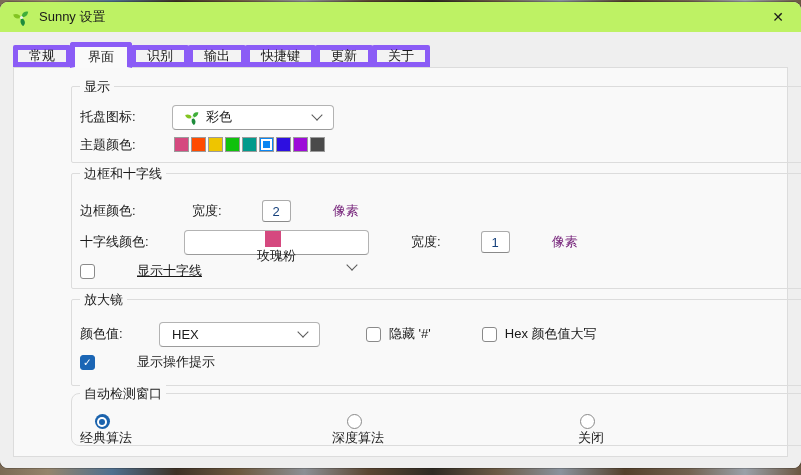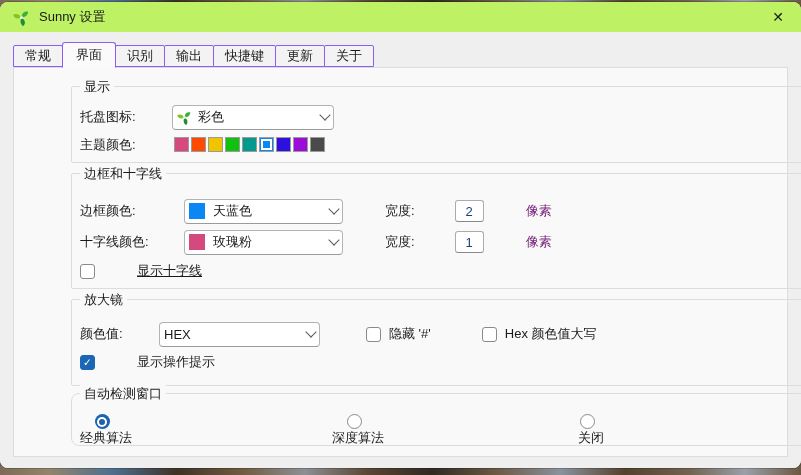--- a/index.html
+++ b/index.html
@@ -21,21 +21,21 @@
   .close-btn{
     position:absolute;right:0;top:0;width:46px;height:30px;
     display:flex;align-items:center;justify-content:center;
     font-size:14px;color:#1a1a1a;cursor:default;
   }
   .client{position:relative;height:436px;background:#efefef;}
   
   .tabs{position:absolute;left:13px;top:13px;height:22px;display:flex;align-items:flex-end;z-index:3;}
   .tab{
     box-sizing:border-box;height:22px;padding:0 11px;display:flex;align-items:center;
-    background:#f3f3f3;border:1px solid #8b5cf6;border-radius:2px 2px 0 0;
+    background:#f3f3f3;border:5px solid #8b5cf6;border-radius:2px 2px 0 0;
     font-size:13px;color:#1a1a1a;margin-left:-1px;white-space:nowrap;
   }
   .tab:first-child{margin-left:0;}
   .tab.active{
     position:relative;z-index:4;height:26px;margin-bottom:-1px;
     background:#fafafa;border-bottom:1px solid #fafafa;border-radius:3px 3px 0 0;
     padding:0 13px;
   }
   
   .panel{
@@ -49,21 +49,21 @@
   .group-title{
     position:absolute;top:-9px;left:8px;background:#f9f9f9;padding:0 4px;
     font-size:13px;color:#1a1a1a;line-height:17px;
   }
   .row{position:absolute;display:flex;align-items:center;font-size:13px;color:#1a1a1a;white-space:nowrap;gap:34px;}
   .lbl{display:inline-block;}
   .w58{width:58px;} .w70{width:70px;} .w45{width:45px;}
   .dd{
     box-sizing:border-box;height:25px;background:#fff;
     border:1px solid #b3b3b3;border-bottom-color:#9b9b9b;border-radius:4px;
-    display:flex;align-items:center;padding:0 4px;
+    display:flex;align-items:center;padding:0 12px;
   }
   .chev{
     width:7px;height:7px;border-right:1.4px solid #5a5a5a;border-bottom:1.4px solid #5a5a5a;
     transform:rotate(45deg);margin-left:auto;margin-top:-4px;flex:0 0 auto;
   }
   .dd-icon{width:15px;height:15px;margin-right:6px;flex:0 0 auto;}
   .color-chip{width:16px;height:16px;margin-right:8px;flex:0 0 auto;}
   .swatches{display:flex;align-items:center;}
   .swatch{
     width:15px;height:15px;box-sizing:border-box;border:1px solid #9b9b9b;margin-right:2px;
@@ -153,33 +153,28 @@
               <div class="swatch" style="background: rgb(74, 74, 74);"></div>
             </div>
         </div>
       </div>
 
       <div class="group" style="top:105px;height:116px;">
         <span class="group-title">边框和十字线</span>
 
         <div class="row" style="left:8px;top:24px;height:26px;">
           <span class="lbl w70">边框颜色:</span>
-          <div class="dd" style="width:159px;">
-            <span class="color-chip" style="background: rgb(11, 134, 242);"></span>
-            <span>天蓝色</span>
-            <span class="chev"></span>
-          </div>
           <span class="wlbl">宽度:</span>
           <div class="num-input">2</div>
           <span class="unit">像素</span>
         </div>
 
         <div class="row" style="left:8px;top:55px;height:26px;">
           <span class="lbl w70">十字线颜色:</span>
-          <div class="dd" style="width:159px;">
+          <div class="dd" style="width:185px;flex-direction:column;">
             <span class="color-chip" style="background: rgb(213, 73, 127);"></span>
             <span>玫瑰粉</span>
             <span class="chev"></span>
           </div>
           <span class="wlbl">宽度:</span>
           <div class="num-input">1</div>
           <span class="unit">像素</span>
         </div>
 
         <div class="row cb-group" style="left:8px;top:89px;height:16px;text-decoration:underline;">

